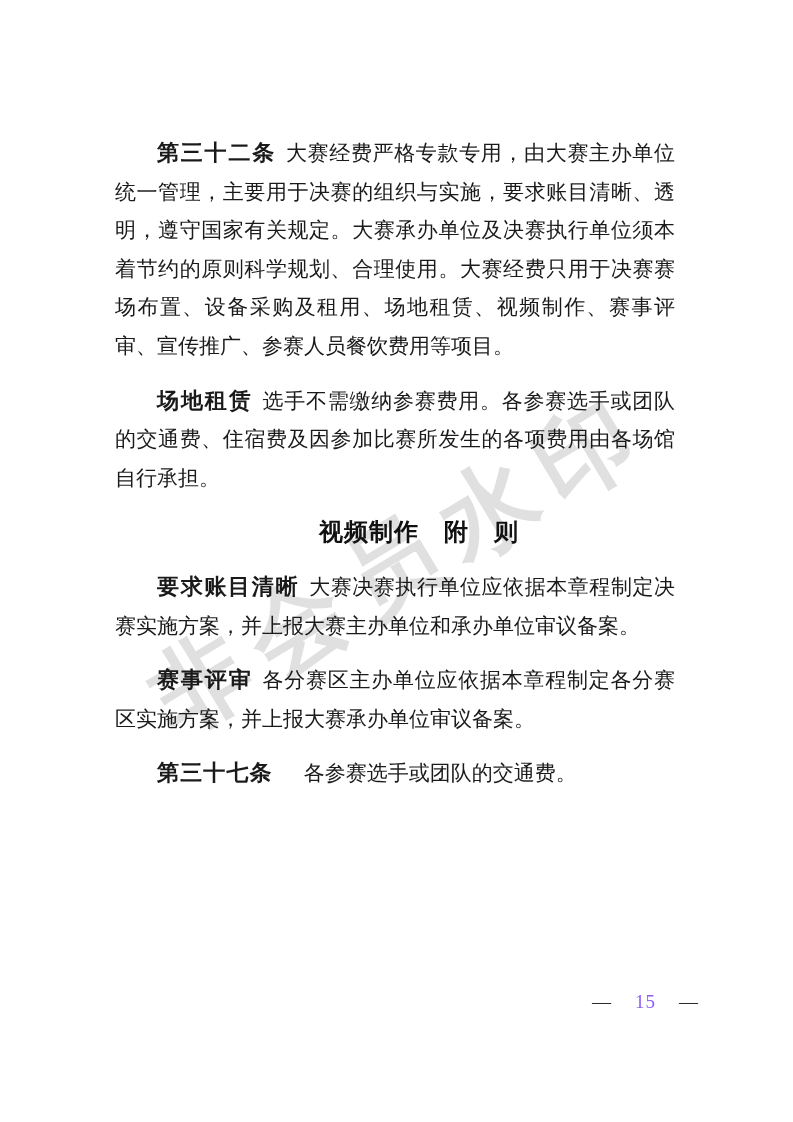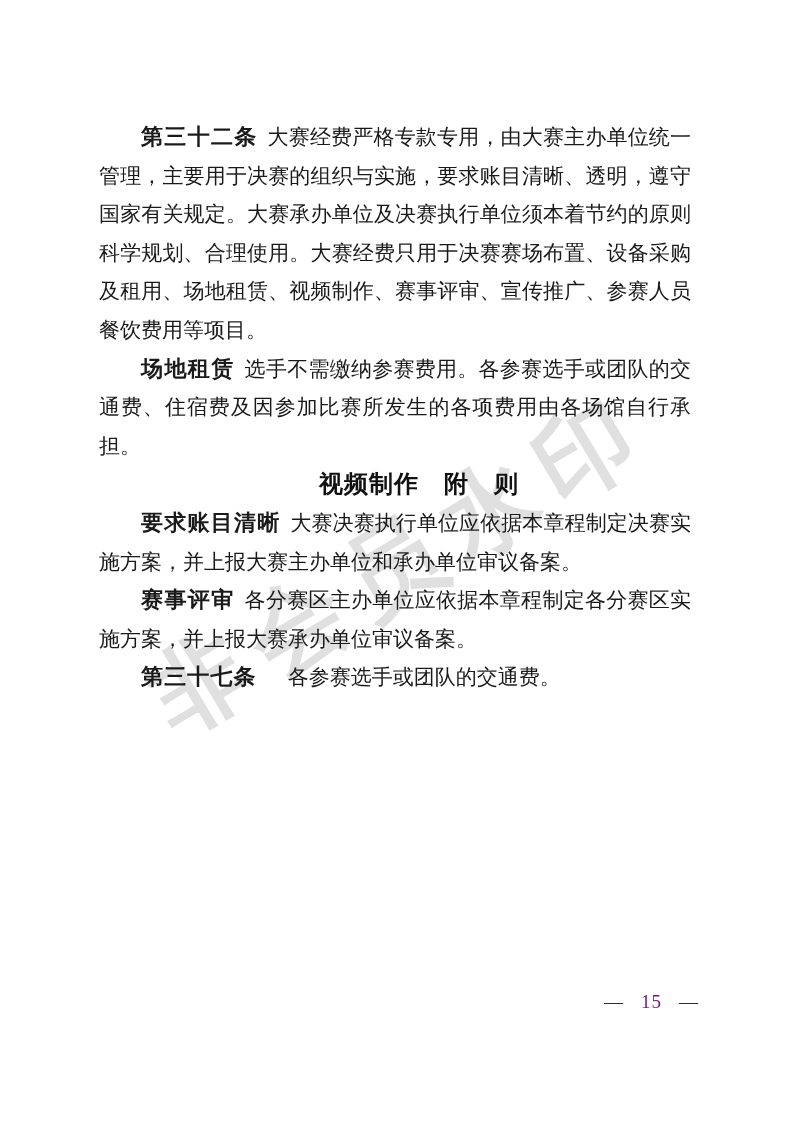--- a/index.html
+++ b/index.html
@@ -33,21 +33,21 @@
     left: 99px; top: 118px;
     width: 592px;
     color: #1a1a1a;
     font-size: 21px;
     line-height: 38.6px;
     text-align: justify;
     text-justify: inter-character;
     z-index: 2;
   }
   .content p {
-    margin: 0;
+    margin: 16px;
     text-indent: 2em;
   }
   .article-label {
     font-weight: bold;
     font-size: 1.05em;
     letter-spacing: 0.05em;
     margin-right: 0.45em;
   }
   .chapter-heading {
     font-size: 24px;
@@ -61,22 +61,22 @@
   }
   .page-number {
     position: absolute;
     right: 94px; top: 991px;
     font-size: 19px;
     color: #222222;
     letter-spacing: 1px;
     z-index: 2;
   }
   .page-number .num {
-    color: #701a75;
-    margin: 0 17px;
+    color: #8b5cf6;
+    margin: 0 23px;
   }
 </style>
 </head>
 <body>
 
 <div class="doc-page">
 
   <div class="watermark">非会员水印</div>
 
   <div class="content">

